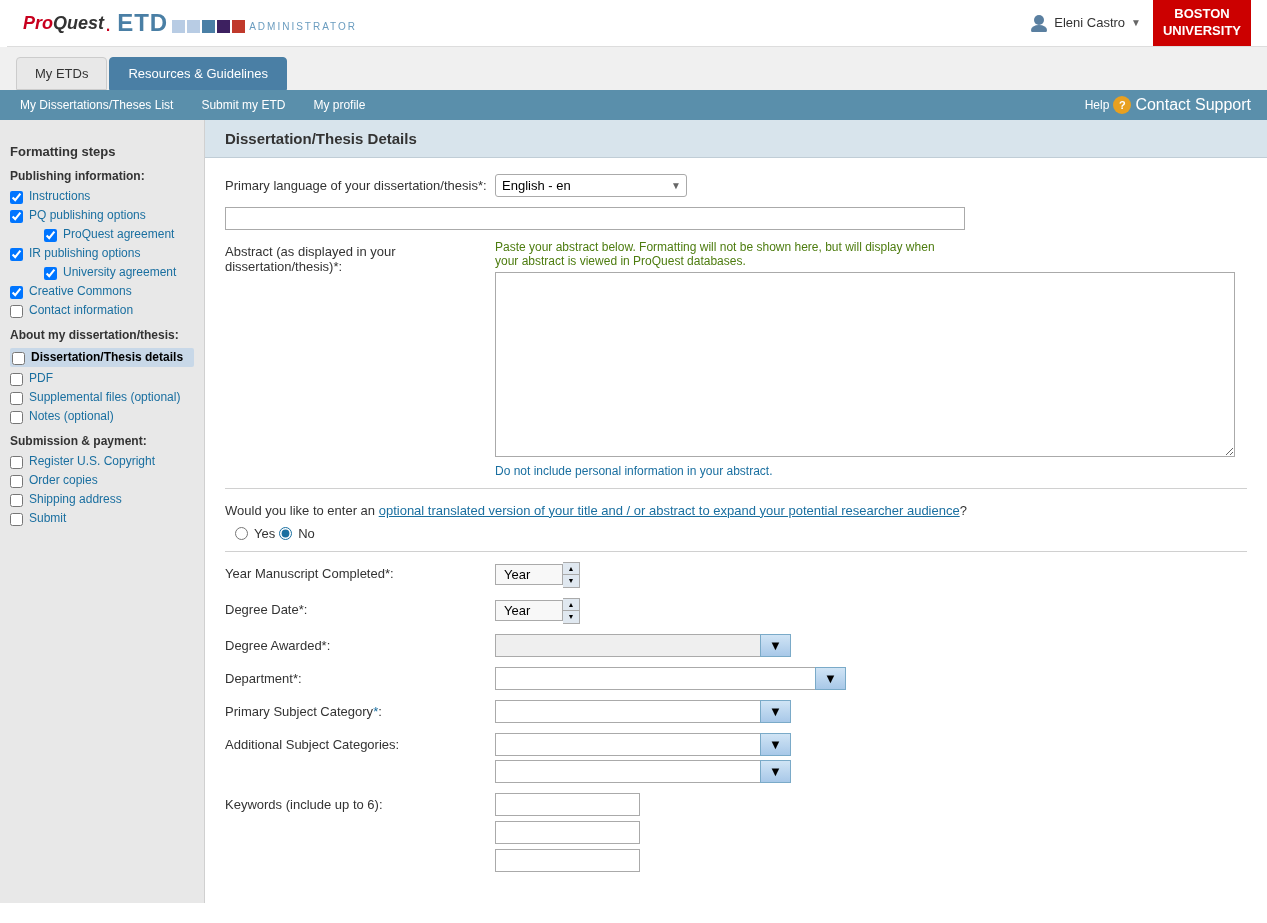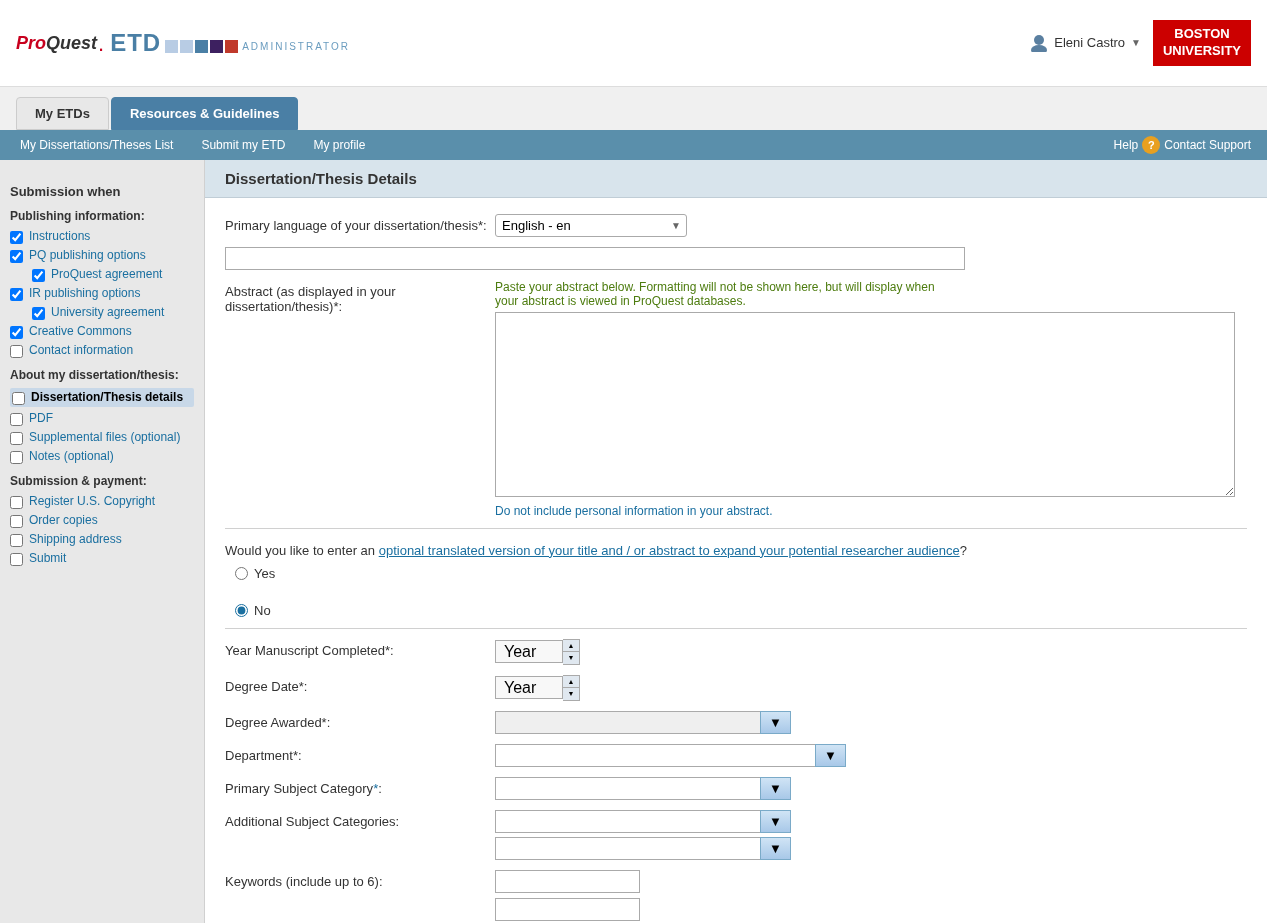--- a/index.html
+++ b/index.html
@@ -1,47 +1,47 @@
 <!DOCTYPE html>
 <html><head>
   <meta charset="utf-8">
   <style>
     * { box-sizing: border-box; margin: 0; padding: 0; }
     body { font-family: Arial, sans-serif; font-size: 13px; background: #fff; color: #333; }
 
     
-    #header { display: flex; align-items: center; justify-content: space-between; padding: 20px 16px; border-bottom: 1px solid #ddd; background: #fff; }
+    #header { display: flex; align-items: center; justify-content: space-between; padding: 0 16px; border-bottom: 1px solid #ddd; background: #fff; margin-left: 7px; }
     #logo-area { display: flex; align-items: center; gap: 4px; }
     #color-blocks { display: flex; gap: 3px; margin-left: 4px; }
     .color-block { width: 13px; height: 13px; }
     #user-area { display: flex; align-items: center; gap: 8px; }
     #boston-logo { background: #cc0000; color: #fff; font-weight: bold; font-size: 13px; padding: 6px 10px; text-align: center; line-height: 1.3; }
 
     
-    #tab-nav { display: flex; padding: 10px 16px 0; background: #f5f5f5; border-bottom: none; gap: 2px; font-weight: bold; }
+    #tab-nav { display: flex; padding: 10px 16px 0; background: #f5f5f5; border-bottom: none; gap: 2px; }
     .tab { padding: 8px 18px; cursor: pointer; border-radius: 4px 4px 0 0; font-size: 13px; border: 1px solid #ccc; }
     .tab.active { background: #4a7fa5; color: #fff; border-color: #4a7fa5; }
     .tab.inactive { background: #e8e8e8; color: #333; }
 
     
     #sub-nav { background: #5a8fab; display: flex; align-items: center; padding: 0 16px; gap: 20px; }
     .sub-nav-item { color: #fff; padding: 8px 4px; font-size: 12px; cursor: pointer; text-decoration: none; }
     #sub-nav-right { margin-left: auto; display: flex; align-items: center; gap: 4px; }
     #help-btn { background: #e8a020; color: #fff; border-radius: 50%; width: 18px; height: 18px; display: flex; align-items: center; justify-content: center; font-weight: bold; font-size: 11px; cursor: pointer; }
 
     
     #main { display: flex; background: #f0f0f0; min-height: 700px; }
 
     
     #sidebar { width: 205px; background: #e8e8e8; padding: 12px 10px; flex-shrink: 0; border-right: 1px solid #d0d0d0; }
     .sidebar-section-title { font-weight: bold; font-size: 13px; margin: 12px 0 6px; color: #333; }
     .sidebar-item { display: flex; align-items: flex-start; gap: 6px; margin: 4px 0; font-size: 12px; }
     .sidebar-item input[type=checkbox] { margin-top: 2px; flex-shrink: 0; }
     .sidebar-item a, .sidebar-item span { color: #1a6fa0; text-decoration: none; cursor: pointer; }
-    .sidebar-sub { margin-left: 22px; }
+    .sidebar-sub { margin-left: 34px; }
 
     
     #content { flex: 1; background: #fff; }
     #content-header { background: #d8e4ec; padding: 10px 20px; border-bottom: 1px solid #c0cdd6; }
     #content-header h2 { font-size: 15px; font-weight: bold; color: #333; }
     #content-body { padding: 16px 20px; }
 
     .form-row { display: flex; align-items: flex-start; margin-bottom: 10px; }
     .form-label { width: 270px; flex-shrink: 0; font-size: 13px; padding-top: 4px; color: #333; }
     .form-control-area { flex: 1; }
@@ -53,31 +53,31 @@
 
     input[type=text].form-input { width: 100%; padding: 3px 6px; border: 1px solid #aaa; font-size: 13px; }
 
     .abstract-hint { font-size: 12px; color: #4d7c0f; margin-bottom: 4px; }
     textarea.form-textarea { width: 100%; height: 185px; border: 1px solid #aaa; padding: 6px; font-size: 12px; resize: vertical; }
 
     .blue-link { color: #1a6fa0; }
     .do-not-include { color: #1a6fa0; font-size: 12px; margin-top: 4px; }
 
     .translated-question { margin: 14px 0 8px; font-size: 13px; color: #333; }
-    .radio-group { display: flex; flex-direction: column; gap: 22px; margin-left: 10px; }
+    .radio-group { display: flex; flex-direction: row; gap: 4px; margin-left: 10px; }
     .radio-item { display: flex; align-items: center; gap: 6px; font-size: 13px; }
     .radio-blue { accent-color: #1a6fa0; }
 
     .keyword-input { width: 145px; padding: 3px 6px; border: 1px solid #aaa; font-size: 13px; display: block; margin-bottom: 5px; }
 
     .divider { border: none; border-top: 1px solid #d0d0d0; margin: 10px 0; }
 
     
     .spinner-control { display: inline-flex; align-items: center; }
-    .spinner-select { padding: 2px 4px 2px 8px; border: 1px solid #aaa; font-size: 16px; background: #f8f8f8; appearance: none; -webkit-appearance: none; width: 68px; }
+    .spinner-select { padding: 2px 4px 2px 8px; border: 1px solid #aaa; font-size: 13px; background: #f8f8f8; appearance: none; -webkit-appearance: none; width: 68px; }
     .spinner-arrows { display: inline-flex; flex-direction: column; border: 1px solid #aaa; border-left: none; background: #e8e8e8; }
     .spinner-arrows button { background: #e0e8f0; border: none; width: 16px; height: 12px; cursor: pointer; font-size: 7px; padding: 0; display: flex; align-items: center; justify-content: center; }
     .spinner-arrows button:first-child { border-bottom: 1px solid #aaa; }
   </style>
 </head>
 <body>
 
 <div id="header">
   <div id="logo-area">
     <div style="display:flex;align-items:flex-end;gap:2px;">
@@ -124,28 +124,28 @@
   <div class="tab active">Resources &amp; Guidelines</div>
 </div>
 
 <div id="sub-nav">
   <a class="sub-nav-item">My Dissertations/Theses List</a>
   <a class="sub-nav-item">Submit my ETD</a>
   <a class="sub-nav-item">My profile</a>
   <div id="sub-nav-right">
     <span style="color:#fff;font-size:12px;">Help</span>
     <div id="help-btn">?</div>
-    <span style="color:#fff;font-size:12px;cursor:pointer;">Contact Support</span>
+    <span style="color:#fff;font-size:16px;cursor:pointer;">Contact Support</span>
   </div>
 </div>
 
 <div id="main">
 
   <div id="sidebar">
-    <div class="sidebar-section-title">Submission when</div>
+    <div class="sidebar-section-title">Formatting steps</div>
 
     <div class="sidebar-section-title" style="font-size:12px;margin-top:10px;">Publishing information:</div>
 
     <div class="sidebar-item">
       <input type="checkbox" checked="" style="">
       <a>Instructions</a>
     </div>
     <div class="sidebar-item">
       <input type="checkbox" checked="" style="">
       <a>PQ publishing options</a>

